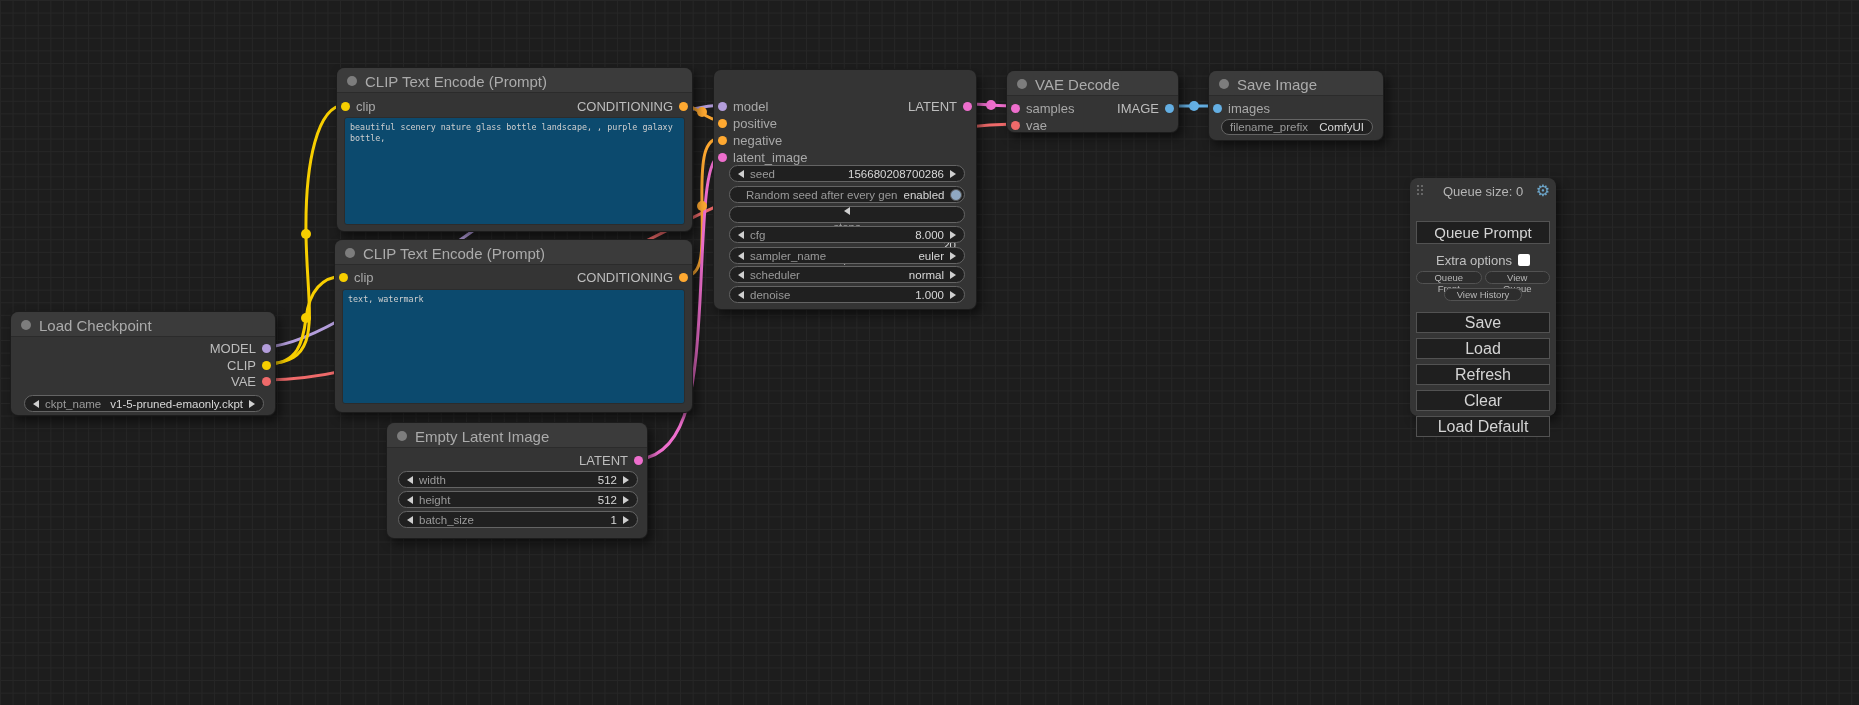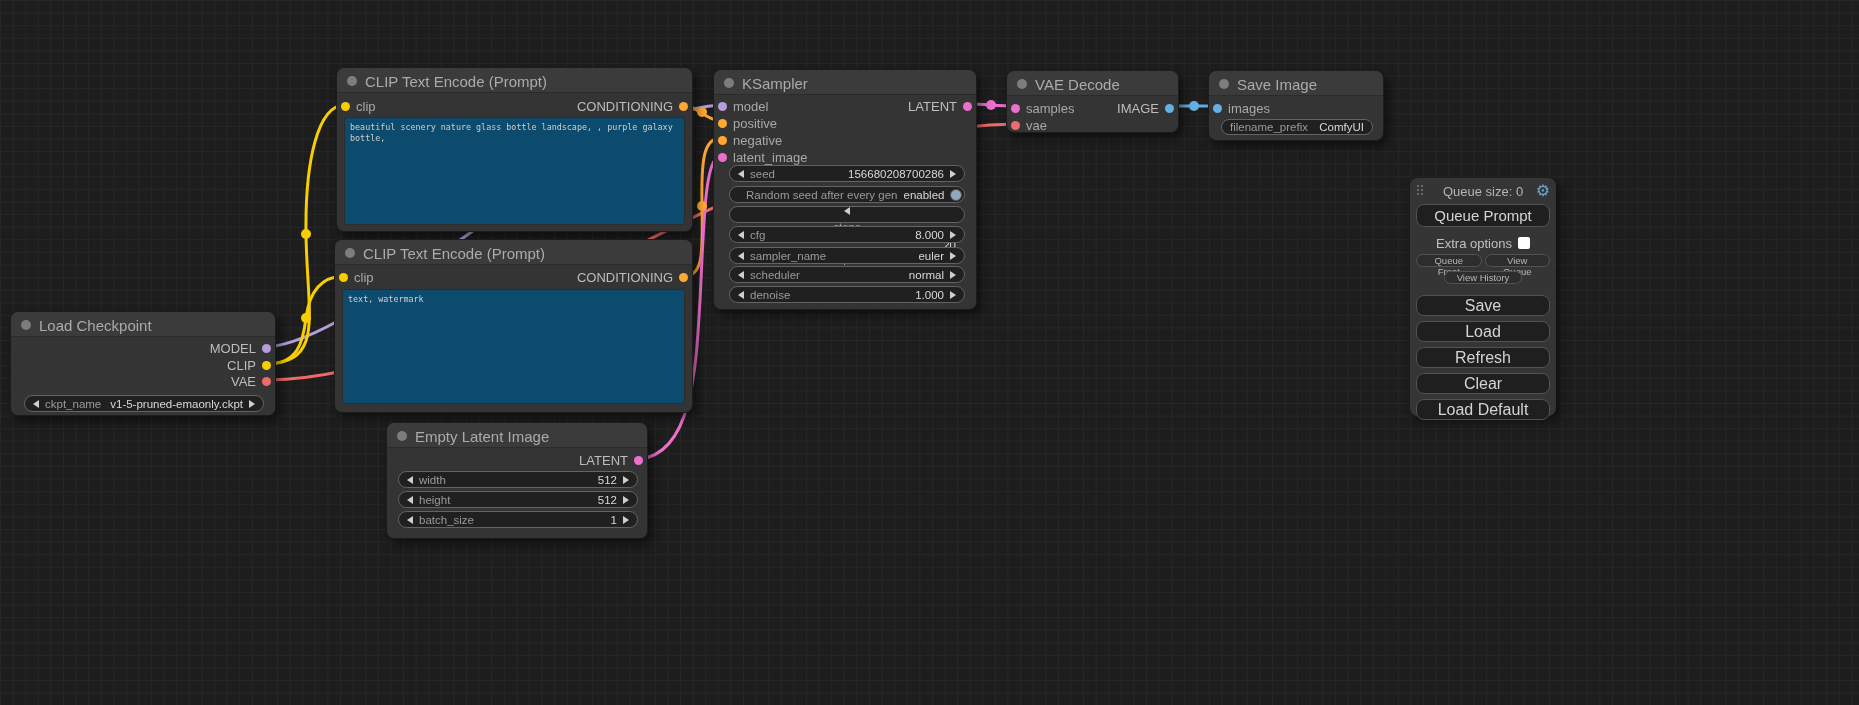--- a/index.html
+++ b/index.html
@@ -79,34 +79,34 @@
     background:#8fa8c2; border:1px solid #555; flex:0 0 auto;
   }
 
   
   .queue-panel {
     position:absolute; left:1410px; top:178px; width:146px; height:238px;
     background:#353535; border-radius:8px; z-index:10;
     box-shadow:4px 5px 10px rgba(0,0,0,0.5);
     padding:5px 6px;
   }
-  .qp-header { position:relative; height:18px; margin-bottom:3px; }
+  .qp-header { position:relative; height:18px; margin-bottom:20px; }
   .drag-handle {
     position:absolute; left:1px; top:2px;
     display:grid; grid-template-columns:repeat(2,4px); grid-auto-rows:4px;
   }
   .drag-handle i { width:2px; height:2px; border-radius:50%; background:#787878; }
   .qp-title {
     position:absolute; left:0; right:0; text-align:center; top:1px;
     font-size:13px; color:#b5b5b5;
   }
   .gear { position:absolute; right:0; top:-2px; font-size:16px; line-height:20px; }
   .qp-btn {
     display:block; width:100%;
-    background:#1f1f1f; border:1px solid #525252; border-radius:8px;
+    background:#1f1f1f; border:1px solid #525252; border-radius:0;
     color:#d4d4d4; text-align:center;
     font-family:"Liberation Sans", sans-serif;
     cursor:pointer;
   }
   .qp-btn.big { height:23px; font-size:15px; line-height:21px; margin-bottom:0; }
   .qp-btn.std { height:21px; font-size:16px; line-height:19px; margin-top:5px; }
   .extra-row {
     display:flex; align-items:center; justify-content:center; gap:6px;
     margin-top:9px; height:14px;
   }
@@ -187,24 +187,20 @@
   <div class="slot-row" style="top:29px">
     <span class="dot dot-in" style="background: rgb(247, 206, 0);"></span>
     <span class="slot-label in">clip</span>
     <span class="slot-label out">CONDITIONING</span>
     <span class="dot dot-out" style="background: rgb(255, 169, 49);"></span>
   </div>
   <div class="prompt-text" style="top:49px; height:115px;">text, watermark</div>
 </div>
 
 <div class="node" style="left:713px; top:69px; width:264px; height:241px;">
-  <div class="node-header">
-    <span class="collapse-dot"></span>
-    <span class="node-title">KSampler</span>
-  </div>
   <div class="slot-row" style="top:28px">
     <span class="dot dot-in" style="background: rgb(179, 157, 219);"></span>
     <span class="slot-label in">model</span>
     <span class="slot-label out">LATENT</span>
     <span class="dot dot-out" style="background: rgb(238, 110, 205);"></span>
   </div>
   <div class="slot-row" style="top:45px">
     <span class="dot dot-in" style="background: rgb(255, 169, 49);"></span>
     <span class="slot-label in">positive</span>
   </div>

